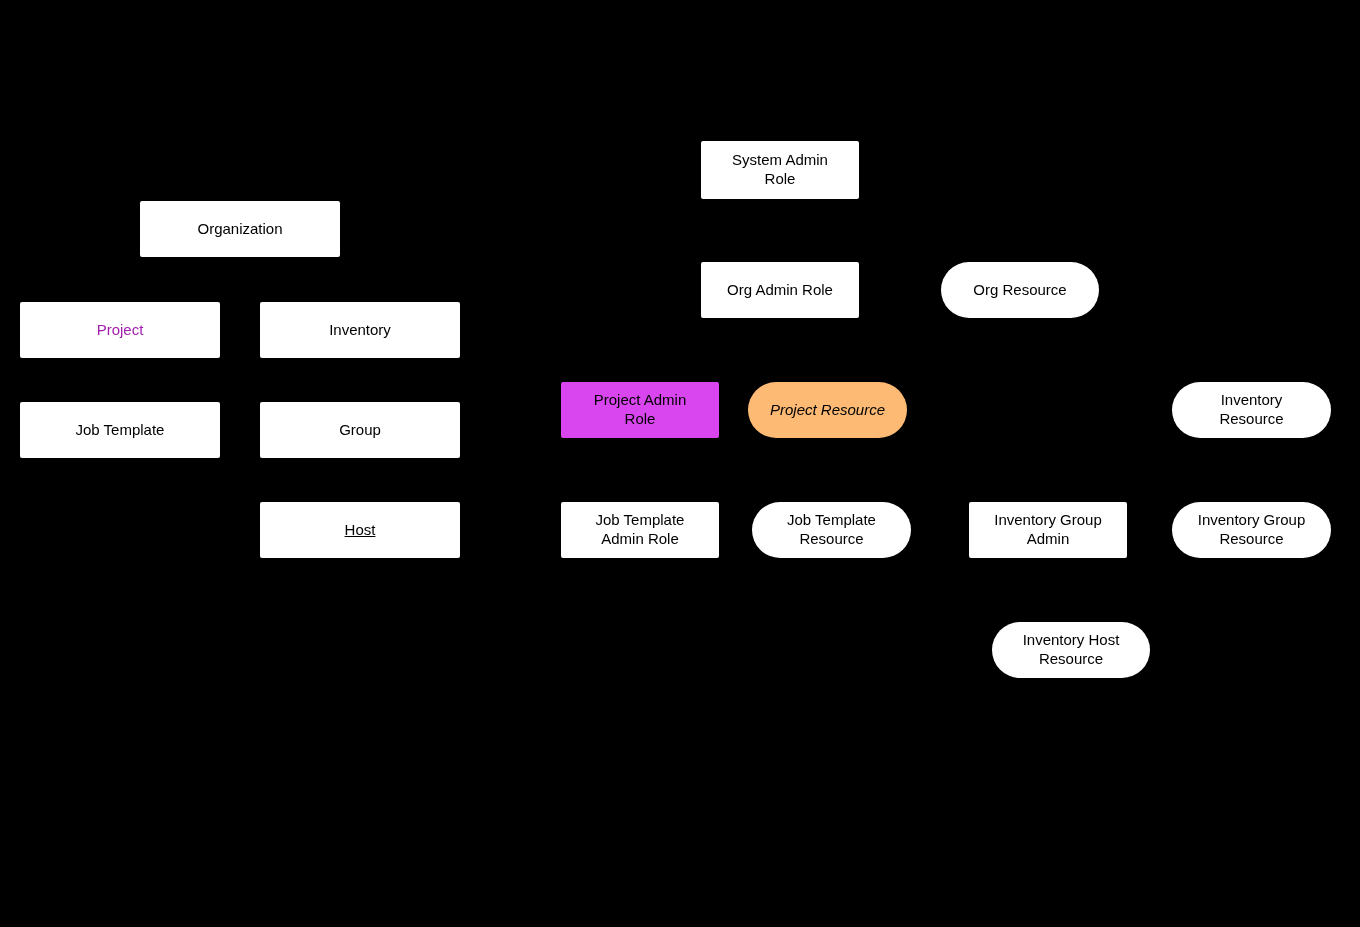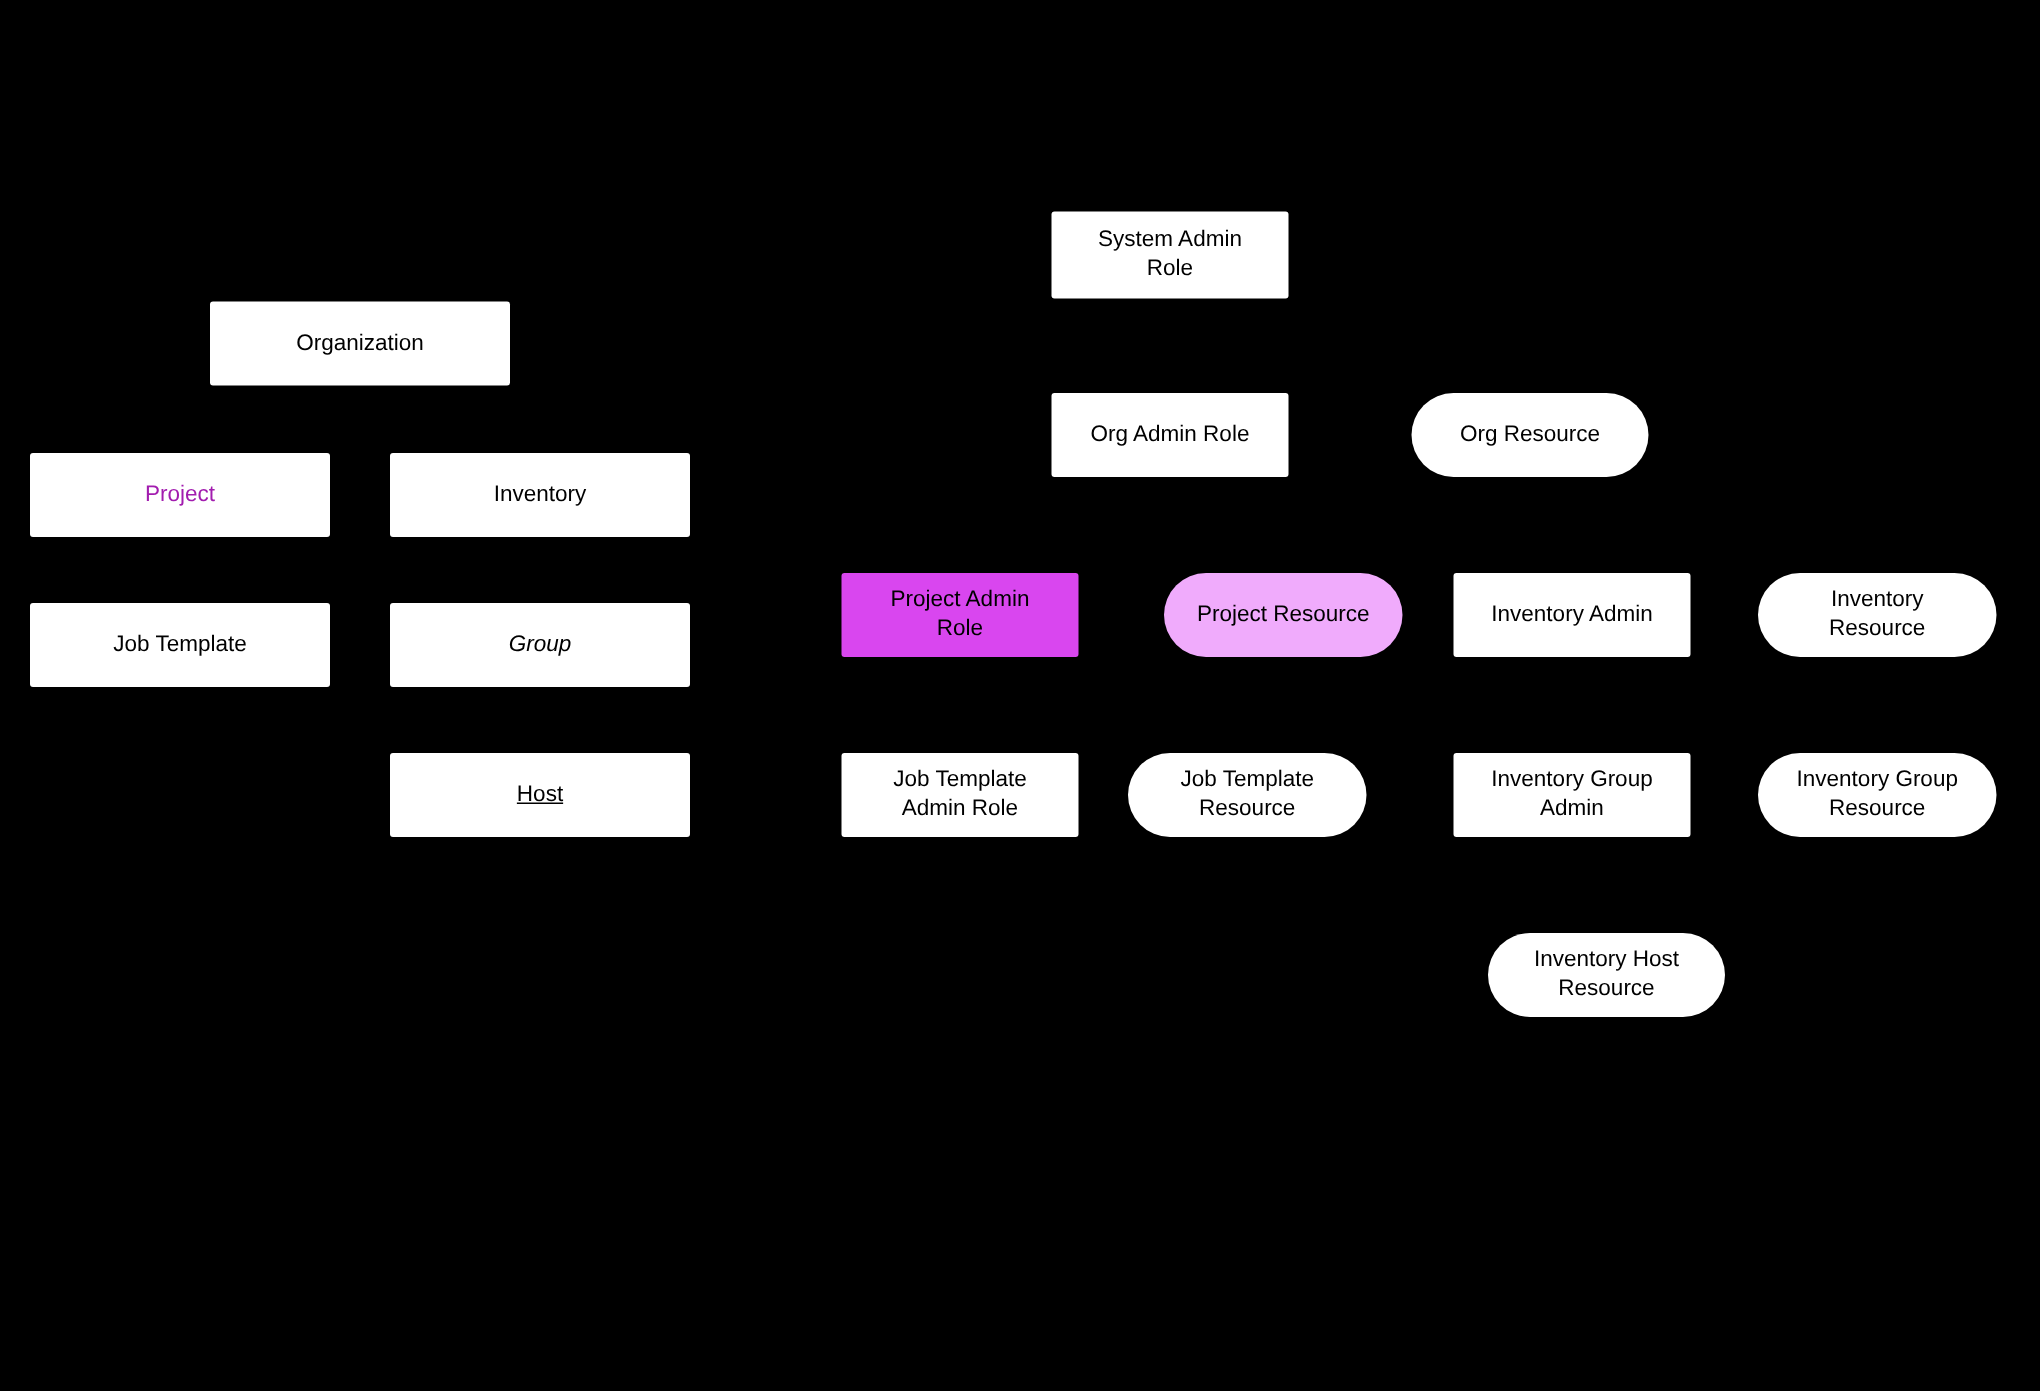--- a/index.html
+++ b/index.html
@@ -44,30 +44,29 @@
   }
 </style>
 </head>
 <body>
 
 <div id="canvas">
     <div class="node rect" style="left: 140px; top: 201px; width: 200px; height: 56px; background: rgb(255, 255, 255); color: rgb(0, 0, 0); text-align: right;">Organization</div>
     <div class="node rect" style="left: 20px; top: 302px; width: 200px; height: 56px; background: rgb(255, 255, 255); color: #a21caf;">Project</div>
     <div class="node rect" style="left: 260px; top: 302px; width: 200px; height: 56px; background: rgb(255, 255, 255); color: rgb(0, 0, 0);">Inventory</div>
     <div class="node rect" style="left: 20px; top: 402px; width: 200px; height: 56px; background: rgb(255, 255, 255); color: rgb(0, 0, 0);">Job Template</div>
-    <div class="node rect" style="left: 260px; top: 402px; width: 200px; height: 56px; background: rgb(255, 255, 255); color: rgb(0, 0, 0); font-style: italic;">Group</div>
+    <div class="node rect" style="left: 260px; top: 402px; width: 200px; height: 56px; background: rgb(255, 255, 255); color: rgb(0, 0, 0);">Group</div>
     <div class="node rect" style="left: 260px; top: 502px; width: 200px; height: 56px; background: rgb(255, 255, 255); color: rgb(0, 0, 0); text-decoration: underline;">Host</div>
     <div class="node rect" style="left: 701px; top: 141px; width: 158px; height: 58px; background: rgb(255, 255, 255); color: rgb(0, 0, 0);">System Admin
 Role</div>
     <div class="node rect" style="left: 701px; top: 262px; width: 158px; height: 56px; background: rgb(255, 255, 255); color: rgb(0, 0, 0);">Org Admin Role</div>
     <div class="node pill" style="left: 941px; top: 262px; width: 158px; height: 56px; background: rgb(255, 255, 255); color: rgb(0, 0, 0);">Org Resource</div>
     <div class="node rect" style="left: 561px; top: 382px; width: 158px; height: 56px; background: #d946ef; color: rgb(0, 0, 0);">Project Admin
 Role</div>
-    <div class="node pill" style="left: 776px; top: 382px; width: 159px; height: 56px; background: #f0abfc; color: rgb(0, 0, 0);">Project Resource</div>
-    <div class="node rect" style="left: 969px; top: 382px; width: 158px; height: 56px; background: rgb(255, 255, 255); color: rgb(0, 0, 0);">Inventory Admin</div>
+    <div class="node pill" style="left: 748px; top: 382px; width: 159px; height: 56px; background: #fdba74; color: rgb(0, 0, 0); font-style: italic;">Project Resource</div>
     <div class="node pill" style="left: 1172px; top: 382px; width: 159px; height: 56px; background: rgb(255, 255, 255); color: rgb(0, 0, 0);">Inventory
 Resource</div>
     <div class="node rect" style="left: 561px; top: 502px; width: 158px; height: 56px; background: rgb(255, 255, 255); color: rgb(0, 0, 0);">Job Template
 Admin Role</div>
     <div class="node pill" style="left: 752px; top: 502px; width: 159px; height: 56px; background: rgb(255, 255, 255); color: rgb(0, 0, 0);">Job Template
 Resource</div>
     <div class="node rect" style="left: 969px; top: 502px; width: 158px; height: 56px; background: rgb(255, 255, 255); color: rgb(0, 0, 0);">Inventory Group
 Admin</div>
     <div class="node pill" style="left: 1172px; top: 502px; width: 159px; height: 56px; background: rgb(255, 255, 255); color: rgb(0, 0, 0);">Inventory Group
 Resource</div>

